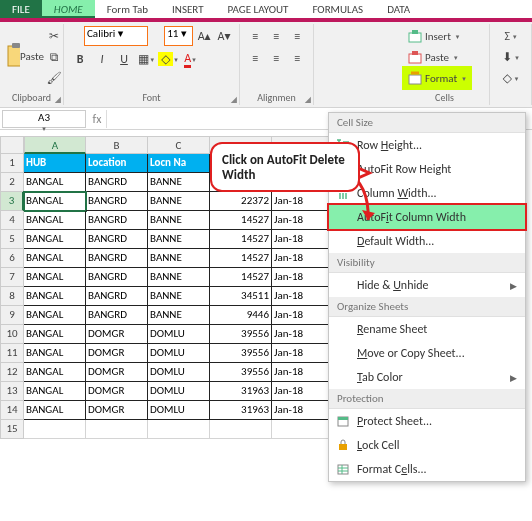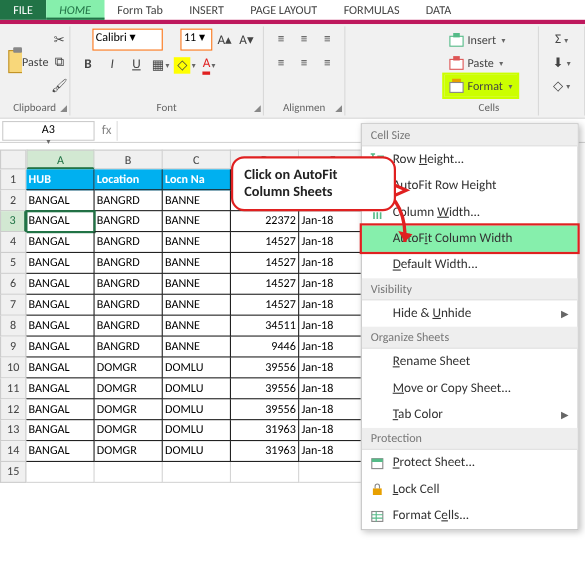--- a/index.html
+++ b/index.html
@@ -343,21 +343,21 @@
         <div class="cell"></div>
         <div class="cell"></div>
         <div class="cell"></div>
         <div class="cell num"></div>
         <div class="cell"></div>
       </div>
     </div>
 </div>
 
 <div class="callout">
-  <span>Click on AutoFit Column Sheets</span>
+  <span>Click on AutoFit Delete Width</span>
 </div>
 <div class="callout-tail"></div>
 <svg class="red-arrow" width="40" height="70">
   <path d="M5 5 Q 30 20 28 55" stroke="#e02020" stroke-width="3" fill="none"></path>
   <path d="M28 55 L22 45 L35 48 Z" fill="#e02020"></path>
 </svg>
 
 <div class="menu">
   <div class="menu-header">Cell Size</div>
   <div class="menu-item">

